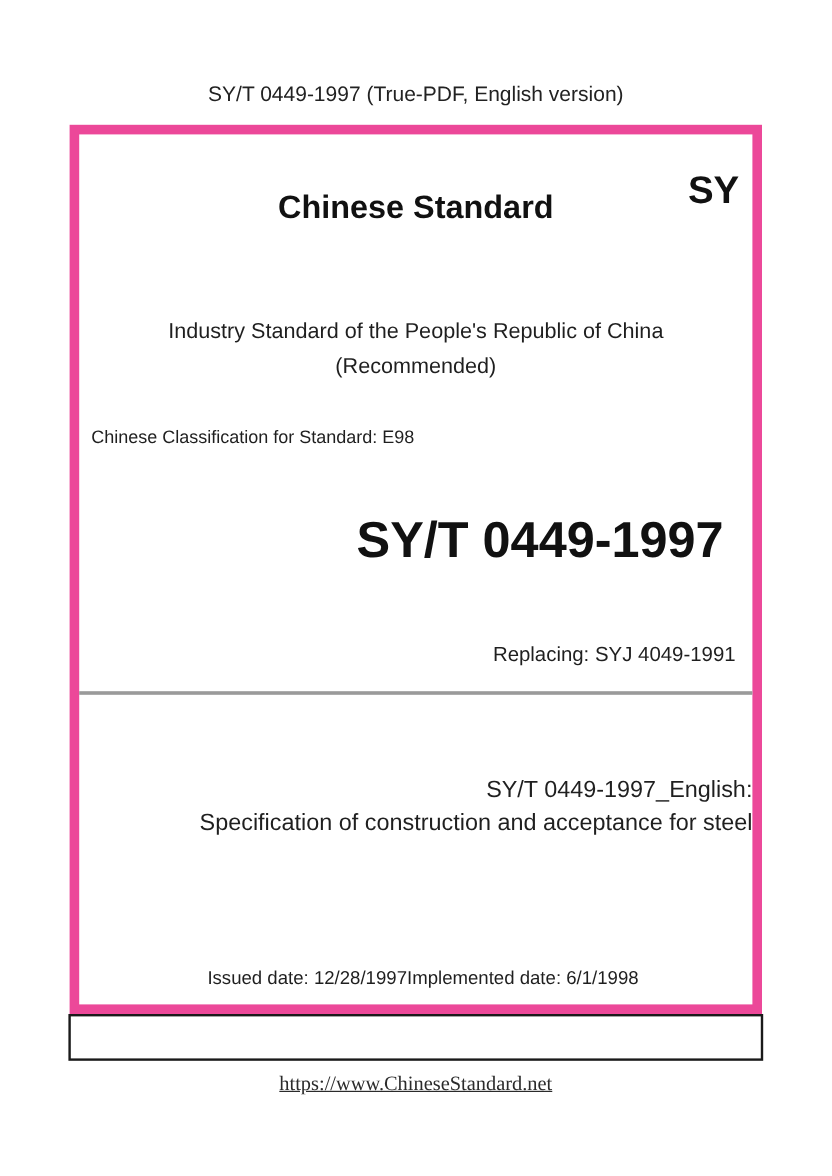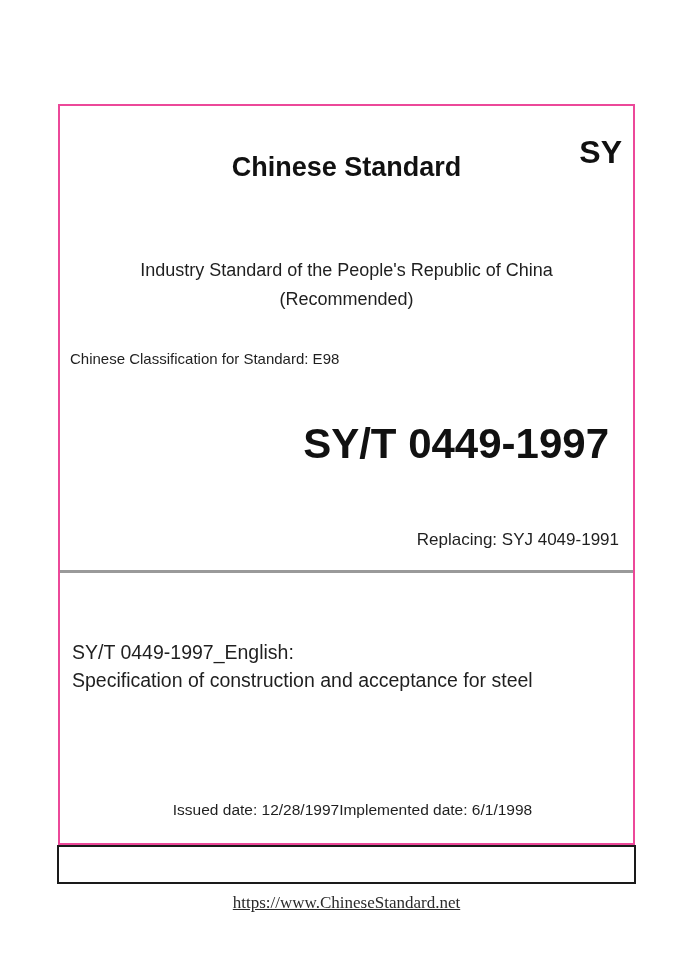--- a/index.html
+++ b/index.html
@@ -27,21 +27,21 @@
     color: #222222;
   }
 
   
   .main-box {
     position: absolute;
     left: 58px;
     top: 104px;
     width: 577px;
     height: 741px;
-    border: 2px solid #ec4899;
+    border: 8px solid #ec4899;
     background: #ffffff;
   }
   .section-top {
     position: relative;
     width: 100%;
     height: 467px;
     border-bottom: 3px solid #9a9a9a;
   }
   .section-bottom {
     position: relative;
@@ -99,25 +99,24 @@
     right: 14px;
     font-size: 17px;
     color: #1f1f1f;
   }
 
   .english-title {
     position: absolute;
     top: 66px;
     left: 0;
     width: 100%;
-    text-align: left;
+    text-align: right;
     font-size: 19.5px;
     line-height: 27.5px;
     color: #1f1f1f;
-    margin-left: 12px;
   }
   .dates-row {
     position: absolute;
     top: 228px;
     left: 0;
     width: 100%;
     padding: 0 15px 0 27px;
     display: flex;
     justify-content: center;
     font-size: 15.5px;
@@ -149,20 +148,21 @@
     color: #2b2b2b;
     text-decoration: underline;
     cursor: pointer;
   }
 </style>
 </head>
 <body>
 
 <div class="page">
 
+  <div class="doc-header">SY/T 0449-1997 (True-PDF, English version)</div>
 
   <div class="main-box">
 
     <div class="section-top">
       <div class="brand-title">Chinese Standard</div>
       <div class="brand-logo">SY</div>
       <div class="org-lines">
         <div>Industry Standard of the People's Republic of China</div>
         <div>(Recommended)</div>
       </div>

